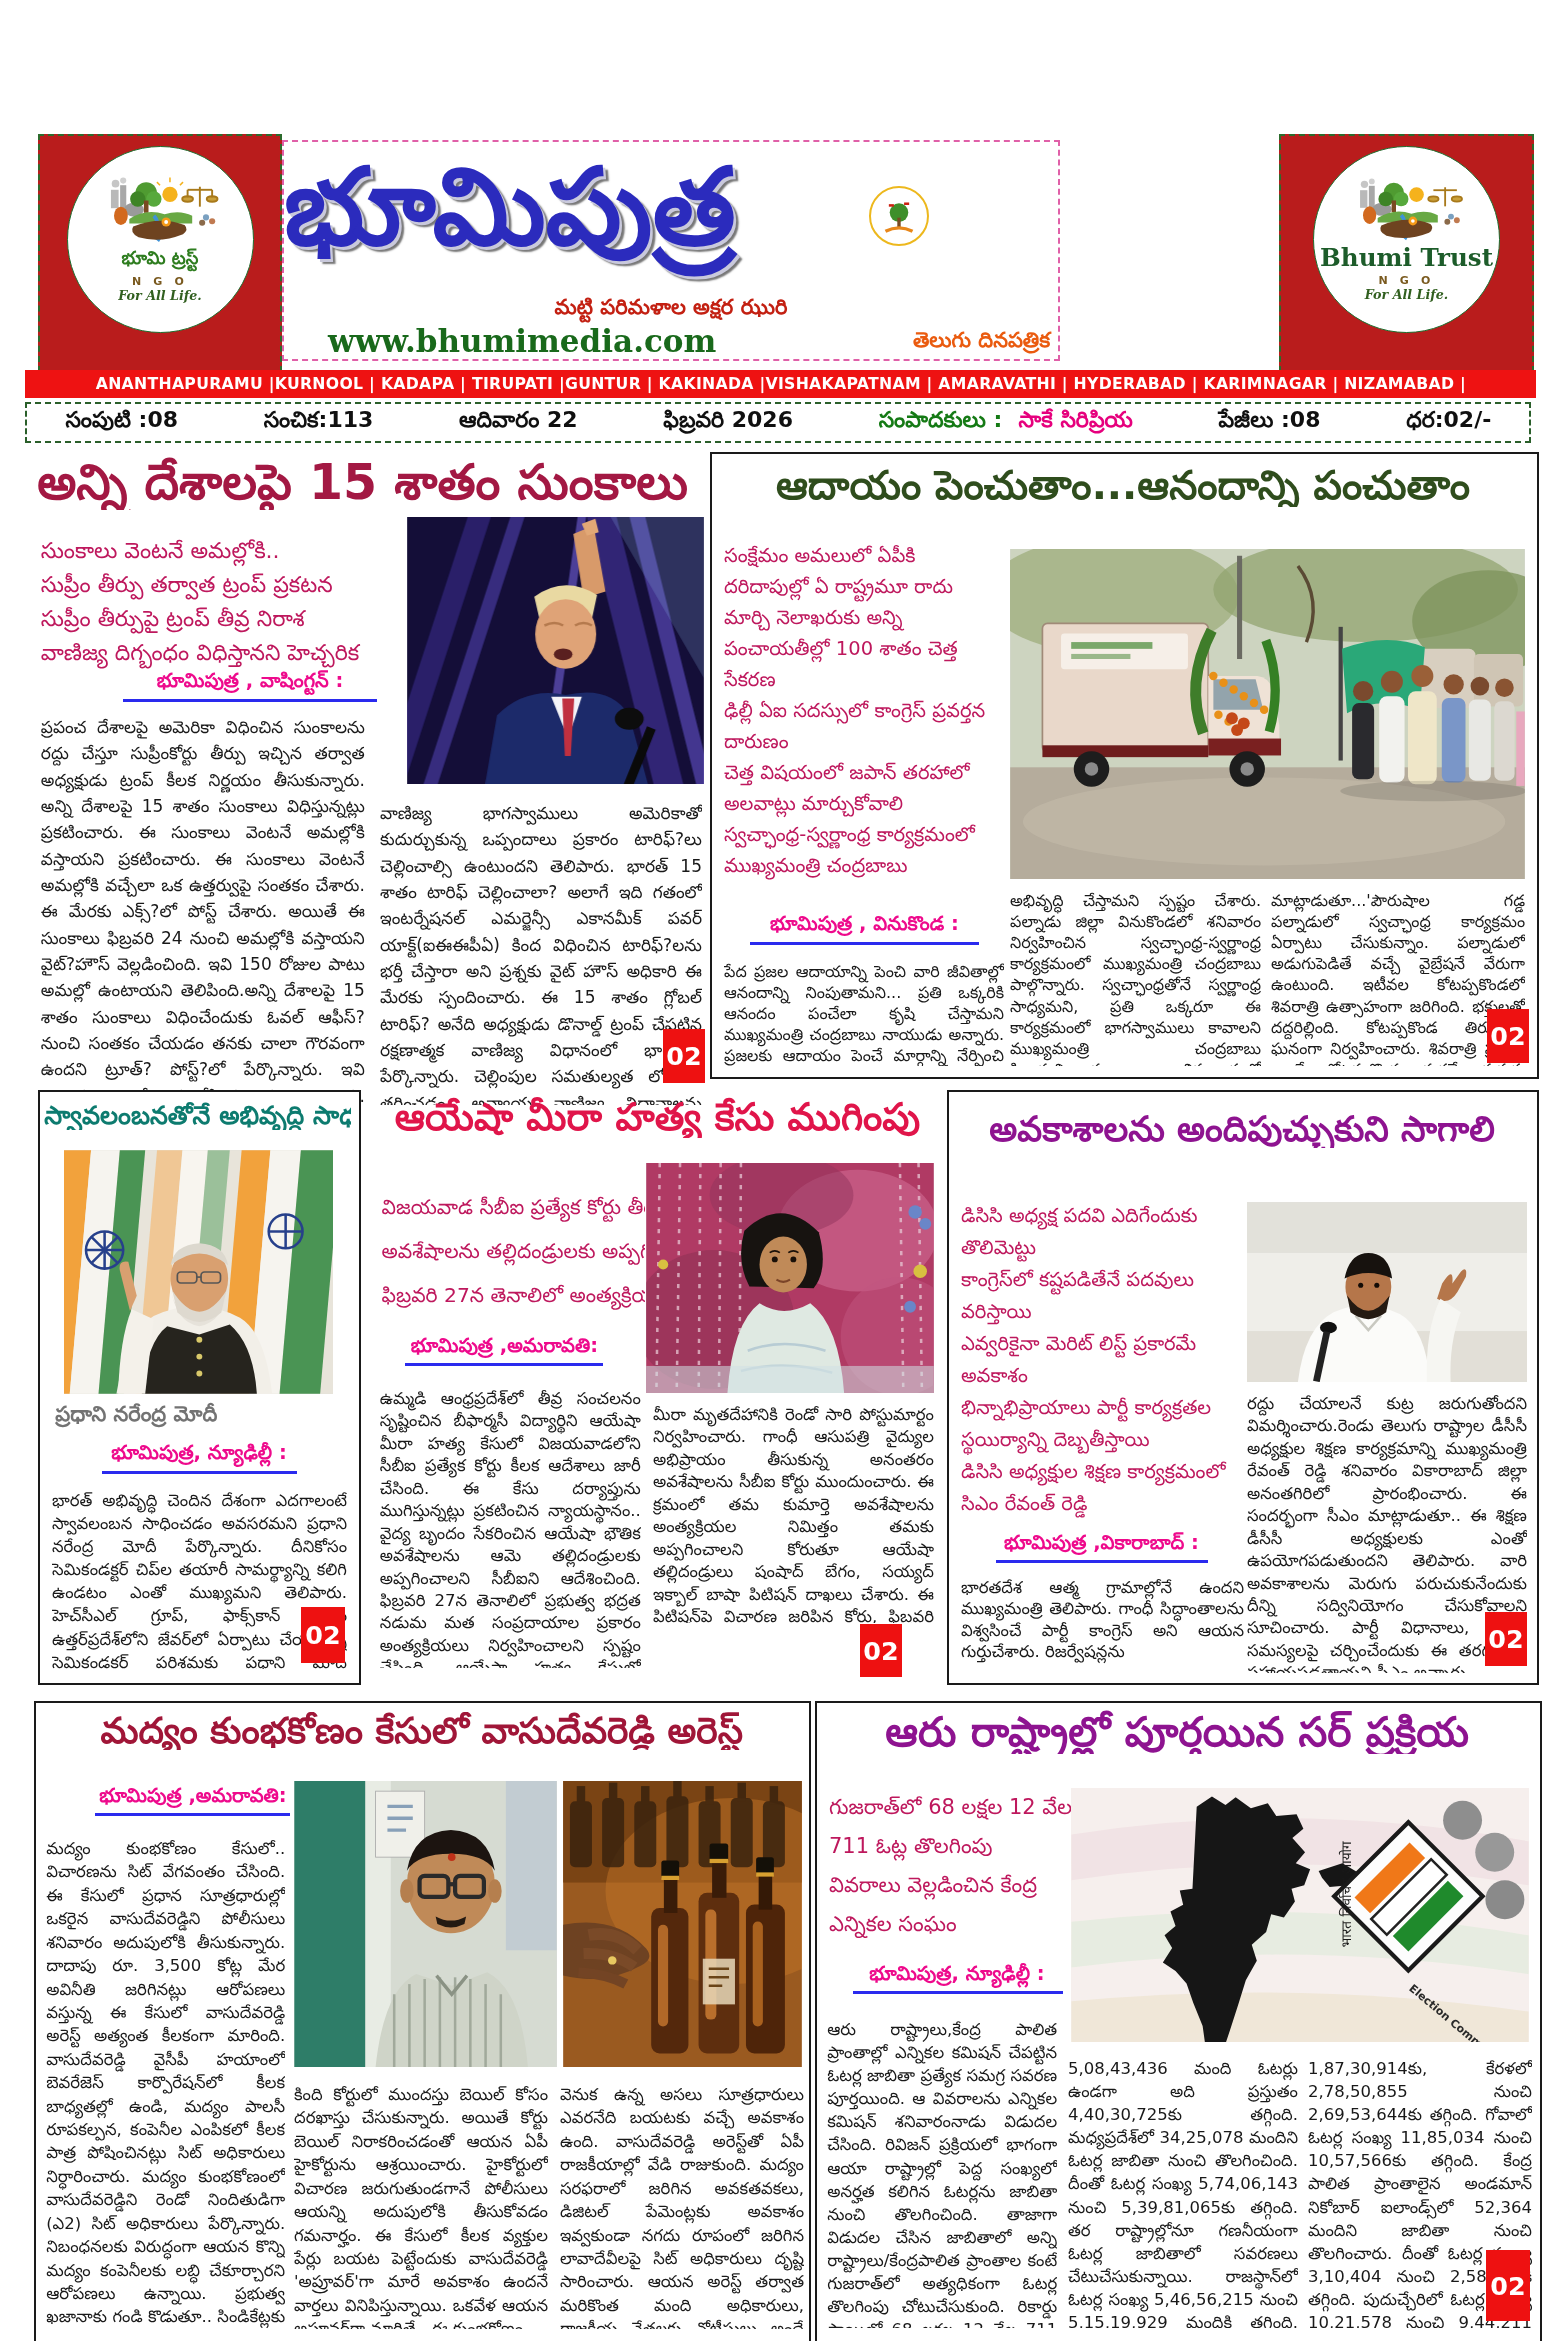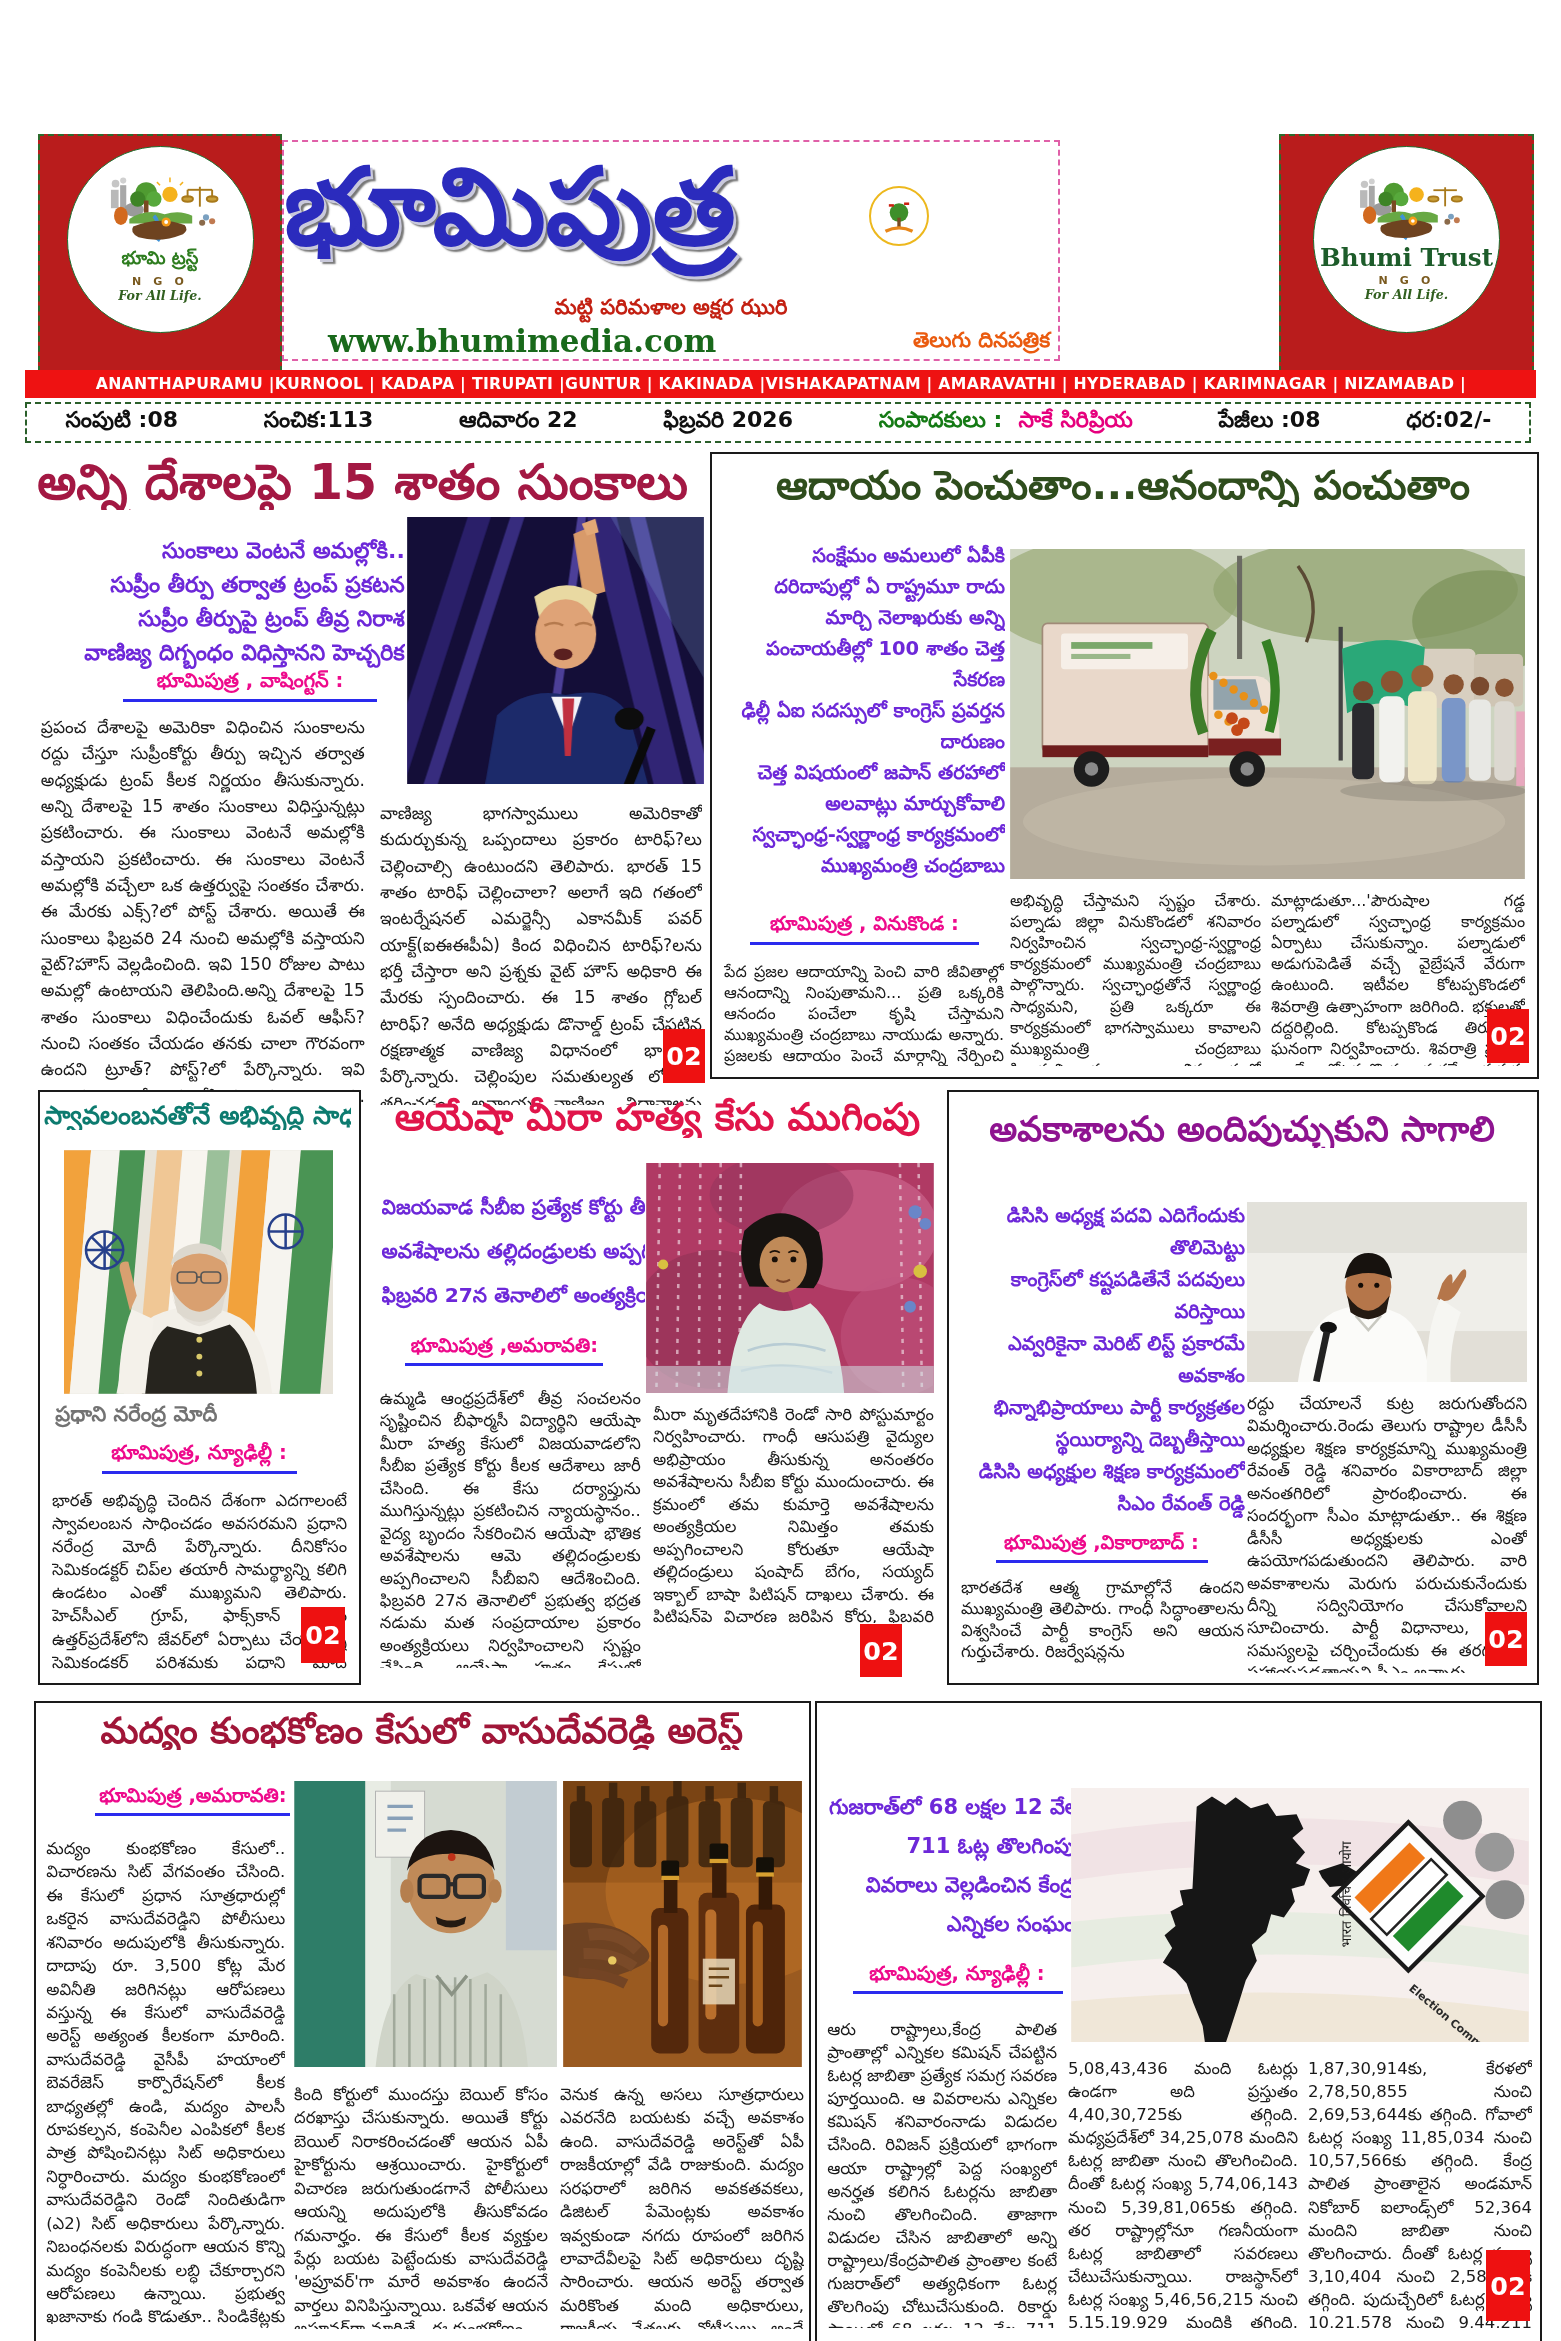--- a/index.html
+++ b/index.html
@@ -1,21 +1,21 @@
 <!DOCTYPE html>
 <html style="font-size:13.6px"><head>
 <meta charset="utf-8">
 <style>
   html,body{margin:0;padding:0;background:#fff;}
   .page{position:relative;width:1562px;height:2342px;background:#fff;overflow:hidden;
         font-family:"DejaVu Sans",sans-serif;color:#161616;}
   .abs{position:absolute;}
   .box{position:absolute;border:2.5px solid #1a1a1a;background:#fff;}
   .hl{position:absolute;font-weight:bold;text-align:center;line-height:1.08;white-space:nowrap;overflow:hidden;}
-  .subs{position:absolute;font-weight:bold;color:#6d28d9;text-align:right;}
+  .subs{position:absolute;font-weight:normal;color:#be185d;}
   .subs>div{white-space:nowrap;overflow:hidden;}
   .byline{position:absolute;color:#ee0a8c;font-weight:bold;text-align:center;white-space:nowrap;}
   .blul{position:absolute;height:2.5px;background:#2a2aee;}
   .bcol{position:absolute;text-align:justify;color:#191919;overflow:hidden;}
   .badge{position:absolute;background:#ee1111;color:#fff;font-weight:bold;font-size:25.4px;
          display:flex;align-items:center;justify-content:center;}
   .photo{position:absolute;overflow:hidden;background:#ddd;}
   .photo svg{display:block;width:100%;height:100%;}
   .caption{position:absolute;font-weight:bold;color:#737373;white-space:nowrap;overflow:hidden;}
   
@@ -501,20 +501,21 @@
         <path d="M24,204 q36,-2 60,16" stroke="#7a4a28" stroke-width="13" fill="none"></path>
         <path d="M18,226 q34,2 56,14" stroke="#734424" stroke-width="12" fill="none"></path>
         <circle cx="58" cy="212" r="5" fill="#e8c860"></circle>
       </svg>
     </div>
     <div class="bcol" style="left:258px;top:380px;width:254px;height:246px;font-size:16.5px;line-height:1.42;">కింది కోర్టులో ముందస్తు బెయిల్ కోసం దరఖాస్తు చేసుకున్నారు. అయితే కోర్టు బెయిల్ నిరాకరించడంతో ఆయన ఏపీ హైకోర్టును ఆశ్రయించారు. హైకోర్టులో విచారణ జరుగుతుండగానే పోలీసులు ఆయన్ని అదుపులోకి తీసుకోవడం గమనార్హం. ఈ కేసులో కీలక వ్యక్తుల పేర్లు బయట పెట్టేందుకు వాసుదేవరెడ్డి 'అప్రూవర్'గా మారే అవకాశం ఉందనే వార్తలు వినిపిస్తున్నాయి. ఒకవేళ ఆయన అప్రూవర్‌గా మారితే.. ఈ కుంభకోణం</div>
     <div class="bcol" style="left:524px;top:380px;width:244px;height:246px;font-size:16.5px;line-height:1.42;">వెనుక ఉన్న అసలు సూత్రధారులు ఎవరనేది బయటకు వచ్చే అవకాశం ఉంది. వాసుదేవరెడ్డి అరెస్ట్‌తో ఏపీ రాజకీయాల్లో వేడి రాజుకుంది. మద్యం సరఫరాలో జరిగిన అవకతవకలు, డిజిటల్ పేమెంట్లకు అవకాశం ఇవ్వకుండా నగదు రూపంలో జరిగిన లావాదేవీలపై సిట్ అధికారులు దృష్టి సారించారు. ఆయన అరెస్ట్ తర్వాత మరికొంత మంది అధికారులు, రాజకీయ నేతలకు నోటీసులు అందే అవకాశం ఉందని ప్రచారం జరుగుతోంది.</div>
   </div>
 
   <div class="box" style="left:815px;top:1701px;width:723px;height:639px;">
+    <div class="hl" style="left:4.2px;top:6.8px;width:712px;font-size:41px;color:#8e1390;">ఆరు రాష్ట్రాల్లో పూర్తయిన సర్ ప్రక్రియ</div>
     <div class="subs" style="left:12px;top:85px;width:246px;font-size:21px;line-height:39px;">
       <div>గుజరాత్‌లో 68 లక్షల 12 వేల</div>
       <div>711 ఓట్ల తొలగింపు</div>
       <div>వివరాలు వెల్లడించిన కేంద్ర</div>
       <div>ఎన్నికల సంఘం</div>
     </div>
     <div class="byline" style="left:25.4px;top:259px;width:229px;font-size:19.5px;">భూమిపుత్ర, న్యూఢిల్లీ :</div>
     <div class="blul" style="left:36px;top:288px;width:210px;"></div>
     <div class="photo" style="left:254px;top:85px;width:458px;height:254px;background:#f6efed;">
       <svg viewBox="0 0 540 300">

